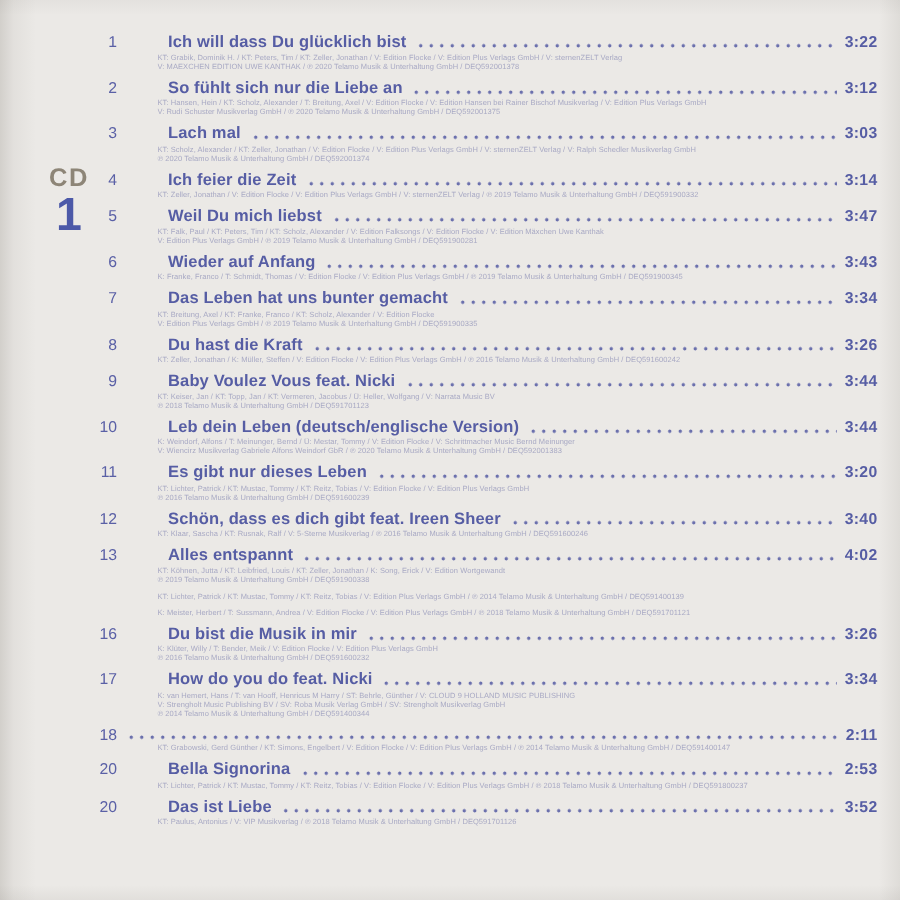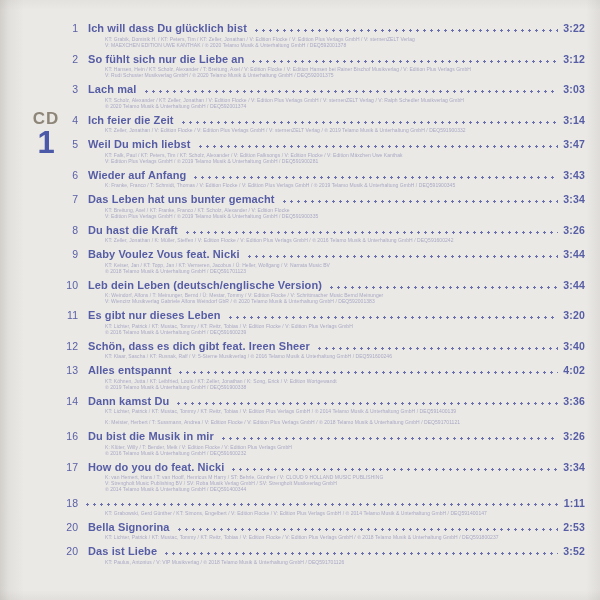--- a/index.html
+++ b/index.html
@@ -33,21 +33,21 @@
     position: absolute; left: 0; top: 22px; right: 15px; width: auto;
     padding-left: 60px;
   }
   .track { margin-bottom: 5px; }
   .trow { display: flex; align-items: baseline; }
   .tnum {
     flex: 0 0 18px; text-align: right;
     font-size: 10.5px; color: #5a60a6; font-weight: 400;
   }
   .ttitle {
-    margin-left: 10px; white-space: nowrap;
+    margin-left: 34px; white-space: nowrap;
     font-size: 11px; font-weight: 700; color: #565da4;
     letter-spacing: 0.1px; line-height: 13px;
   }
   .leader {
     flex: 1 1 auto; height: 3px; align-self: flex-end;
     margin: 0 5px 3px 6px;
     background-image: radial-gradient(circle, #6b70ad 1.05px, rgba(0,0,0,0) 1.35px);
     background-size: 7px 3px; background-position: left center;
     background-repeat: repeat-x;
   }
@@ -229,26 +229,20 @@
       <span class="leader"></span>
       <span class="ttime">4:02</span>
     </div>
     <div class="credits">
           <div class="credit-line">KT: Köhnen, Jutta / KT: Leibfried, Louis / KT: Zeller, Jonathan / K: Song, Erick / V: Edition Wortgewandt</div>
           <div class="credit-line">℗ 2019 Telamo Musik &amp; Unterhaltung GmbH / DEQ591900338</div>
         </div>
   </div>
 
   <div class="track">
-    <div class="trow">
-      <span class="tnum">14</span>
-      <span class="ttitle">Dann kamst Du</span>
-      <span class="leader"></span>
-      <span class="ttime">3:36</span>
-    </div>
     <div class="credits">
           <div class="credit-line">KT: Lichter, Patrick / KT: Mustac, Tommy / KT: Reitz, Tobias / V: Edition Plus Verlags GmbH / ℗ 2014 Telamo Musik &amp; Unterhaltung GmbH / DEQ591400139</div>
         </div>
   </div>
 
   <div class="track">
     <div class="credits">
           <div class="credit-line">K: Meister, Herbert / T: Sussmann, Andrea / V: Edition Flocke / V: Edition Plus Verlags GmbH / ℗ 2018 Telamo Musik &amp; Unterhaltung GmbH / DEQ591701121</div>
         </div>
   </div>
@@ -277,21 +271,21 @@
           <div class="credit-line">K: van Hemert, Hans / T: van Hooff, Henricus M Harry / ST: Behrle, Günther / V: CLOUD 9 HOLLAND MUSIC PUBLISHING</div>
           <div class="credit-line">V: Strengholt Music Publishing BV / SV: Roba Musik Verlag GmbH / SV: Strengholt Musikverlag GmbH</div>
           <div class="credit-line">℗ 2014 Telamo Musik &amp; Unterhaltung GmbH / DEQ591400344</div>
         </div>
   </div>
 
   <div class="track">
     <div class="trow">
       <span class="tnum">18</span>
       <span class="leader"></span>
-      <span class="ttime">1:11</span>
+      <span class="ttime">2:11</span>
     </div>
     <div class="credits">
           <div class="credit-line">KT: Grabowski, Gerd Günther / KT: Simons, Engelbert / V: Edition Flocke / V: Edition Plus Verlags GmbH / ℗ 2014 Telamo Musik &amp; Unterhaltung GmbH / DEQ591400147</div>
         </div>
   </div>
 
   <div class="track">
     <div class="trow">
       <span class="tnum">20</span>
       <span class="ttitle">Bella Signorina</span>

